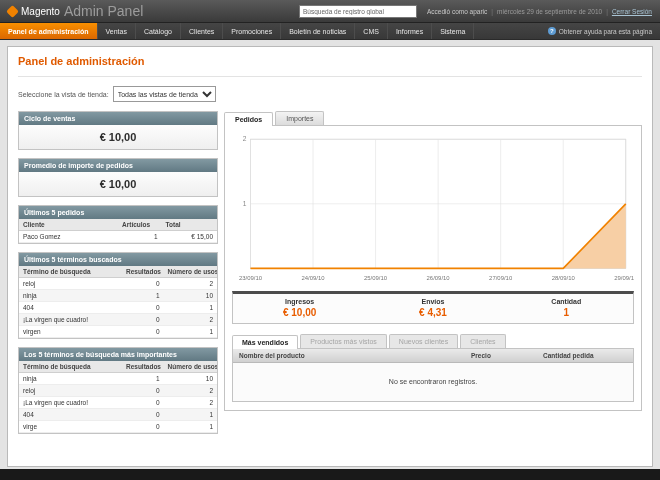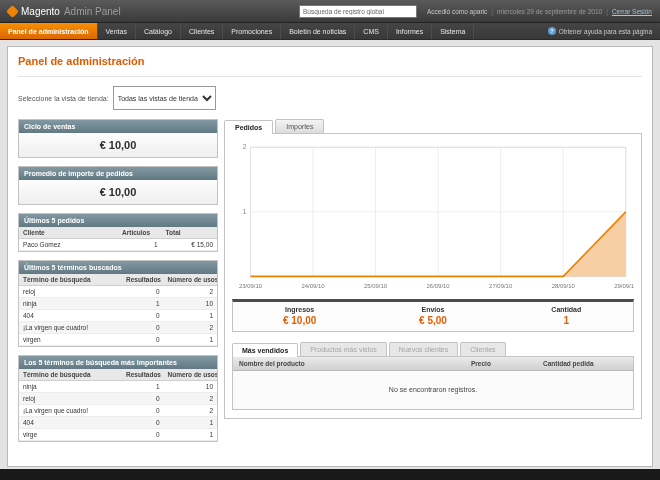--- a/index.html
+++ b/index.html
@@ -4,41 +4,41 @@
 <style>
   *{margin:0;padding:0;box-sizing:border-box;}
   html,body{width:660px;height:480px;}
   body{background:#e3e3e3;font-family:"Liberation Sans",sans-serif;overflow:hidden;position:relative;}
 
   
   .topbar{height:23px;background:linear-gradient(#5a5a5a,#3a3a3a);display:flex;align-items:center;padding:0 8px;border-bottom:1px solid #222;}
   .logo{display:flex;align-items:center;gap:4px;}
   .logo-mark{width:9px;height:9px;background:#f18200;transform:rotate(45deg);border-radius:2px;flex:none;}
   .logo-text{color:#fff;font-weight:normal;font-size:10px;}
-  .logo-sub{color:#9c9c9c;font-size:10px;}
+  .logo-sub{color:#9c9c9c;font-size:14px;}
   .global-search{margin-left:auto;width:118px;height:13px;font-size:6.5px;border:1px solid #777;padding:0 3px;color:#666;background:#fff;}
   .session{display:flex;gap:4px;align-items:center;font-size:6.5px;color:#c9c9c9;margin-left:10px;white-space:nowrap;}
   .session .date{color:#9a9a9a;}
   .session a{color:#a9c4d4;text-decoration:underline;cursor:pointer;}
   .sep{color:#777;}
 
   
   .mainnav{height:17px;background:linear-gradient(#454545,#383838);display:flex;align-items:stretch;font-size:7px;border-bottom:1px solid #2a2a2a;}
   .mainnav ul{display:flex;list-style:none;}
   .mainnav li{color:#e6e6e6;padding:0 8px;display:flex;align-items:center;border-right:1px solid #4d4d4d;cursor:pointer;white-space:nowrap;}
   .mainnav li.active{background:linear-gradient(#f98f00,#db6700);color:#fff;font-weight:bold;}
   .nav-help{margin-left:auto;display:flex;align-items:center;gap:3px;color:#c9c9c9;font-size:6.5px;padding-right:8px;white-space:nowrap;}
   .help-icon{width:8px;height:8px;border-radius:50%;background:#5e9cd3;color:#fff;font-size:6px;display:flex;align-items:center;justify-content:center;font-weight:bold;flex:none;}
 
   
   .page{padding:6px 7px;}
   .content{background:#fff;border:1px solid #b9b9b9;padding:8px 10px;height:421px;overflow:hidden;}
   h1{color:#e05a00;font-size:11px;font-weight:bold;margin-bottom:9px;}
   .store-switcher{font-size:7px;color:#555;display:flex;align-items:center;gap:4px;border-top:1px solid #e3e3e3;padding-top:9px;margin-bottom:9px;}
-  select{font-size:7px;height:24px;border:1px solid #999;background:#fff;color:#333;}
+  select{font-size:7px;height:16px;border:1px solid #999;background:#fff;color:#333;}
 
   .columns{display:flex;gap:6px;}
   .col-left{width:200px;flex:none;}
   .col-right{flex:1;min-width:0;}
 
   
   .panel{border:1px solid #c3c3c3;margin-bottom:8px;}
   .panel-head{background:linear-gradient(#8299a2,#617983);color:#fff;font-weight:bold;font-size:7px;padding:3px 5px;}
   .panel-value{background:linear-gradient(#fdfdfd,#efefef);text-align:center;font-weight:bold;font-size:11px;color:#2d2d2d;padding:6px 0;}
   table{width:100%;border-collapse:collapse;font-size:6.5px;color:#333;table-layout:fixed;}
@@ -273,21 +273,21 @@
               </svg>
           </div>
 
           <div class="stats" id="stats-row">
               <div class="stat">
                 <span class="lbl">Ingresos</span>
                 <span class="val">€ 10,00</span>
               </div>
               <div class="stat">
                 <span class="lbl">Envíos</span>
-                <span class="val">€ 5,00</span>
+                <span class="val">€ 4,31</span>
               </div>
               <div class="stat">
                 <span class="lbl">Cantidad</span>
                 <span class="val">1</span>
               </div>
             </div>
 
           <div class="bottom-tabs" id="bottom-tabs">
               <span class="btab active">Más vendidos</span>
               <span class="btab">Productos más vistos</span>

